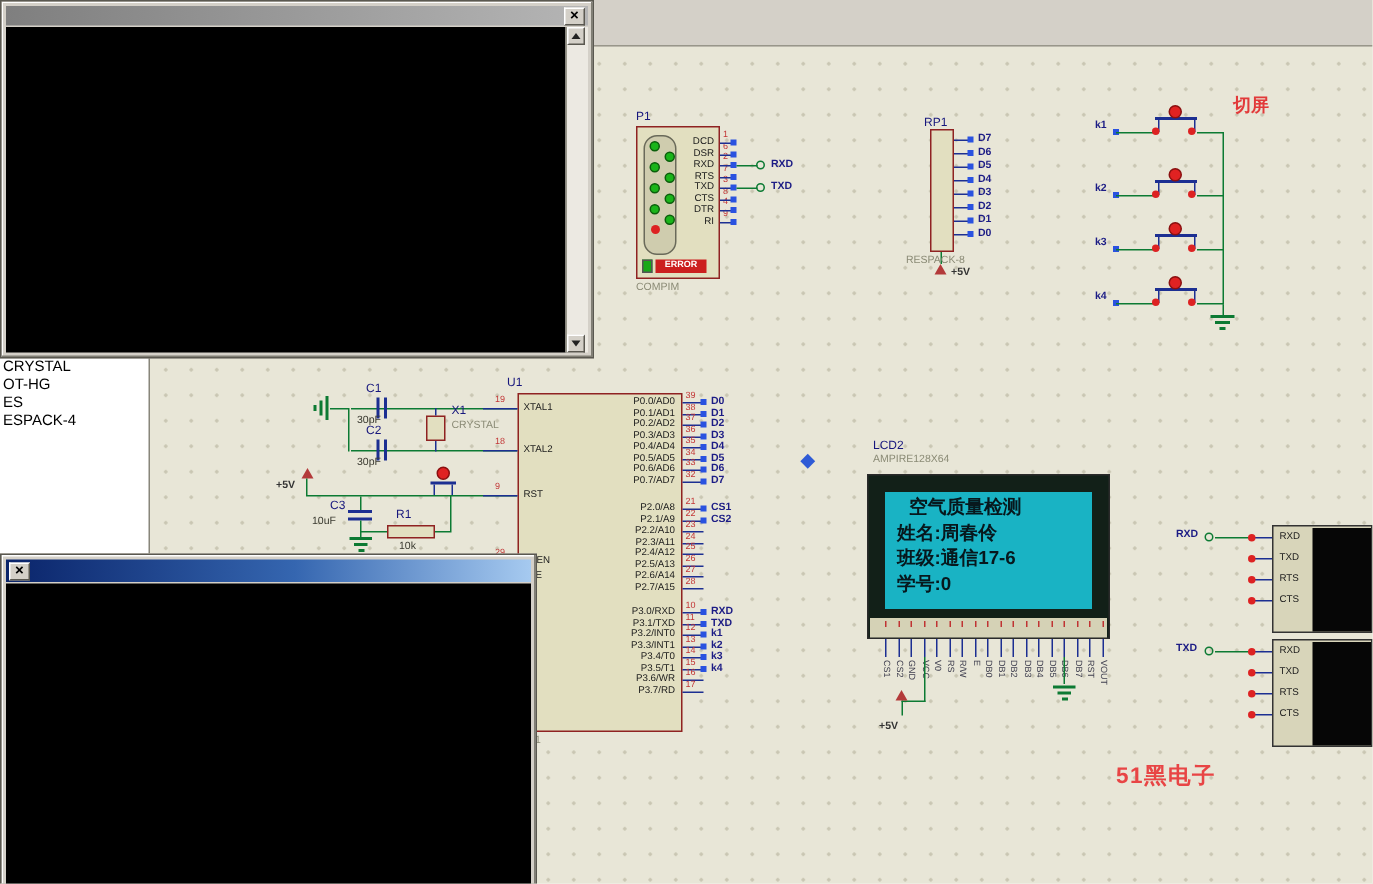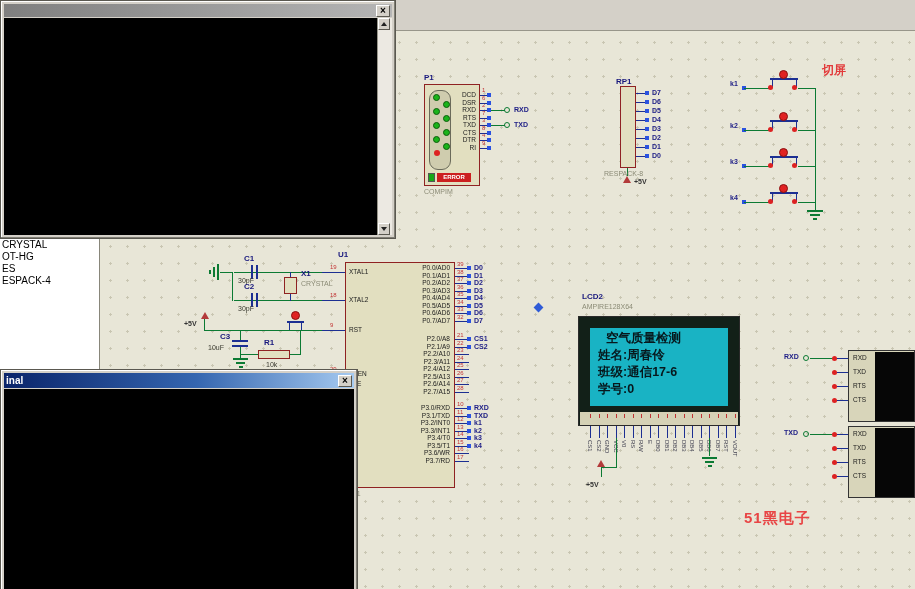--- a/index.html
+++ b/index.html
@@ -18,21 +18,21 @@
   .rd{width:5px;height:5px;border-radius:50%;background:#dd2222}
   .gd{width:7px;height:7px;border-radius:50%;background:#1ab41a;border:1px solid #0b5e0b;box-sizing:border-box}
   .cap{border-radius:50%;background:#e02222;border:1px solid #8a1010;box-sizing:border-box}
   .tri{width:0;height:0;border-left:4px solid transparent;border-right:4px solid transparent;border-bottom:7px solid #b33a3a}
   .term{width:6px;height:6px;border:1px solid #0c7a33;border-radius:50%;box-sizing:border-box}
   .dmd{width:7px;height:7px;background:#2f5bd6;transform:rotate(45deg)}
   .body{background:#e2dfc0;border:1px solid #8f2222;box-sizing:border-box}
   .num{color:#c23535;font-size:6px}
   .net{color:#1c1c85;font-size:7px;font-weight:bold}
   .pn{color:#1b1b1b;font-size:6.5px}
-  .ref{color:#17177d;font-size:8px;font-weight:bold}
+  .ref{color:#17177d;font-size:8px;font-weight:normal}
   .mdl{color:#8b8b76;font-size:7px}
   .val{color:#3a3a30;font-size:7px}
   .pwr{color:#333;font-size:7px;font-weight:bold}
   .redlbl{color:#e23a3a;font-size:12px;font-weight:bold}
   .brand{color:#e84545;font-size:15px;font-weight:bold;letter-spacing:1px}
   .lcdpin{writing-mode:vertical-lr;font-size:6px;color:#404050}
   .lcdline{color:#07181d;font-size:12.5px;font-weight:bold}
   .win{position:absolute;z-index:10;background:#d4d0c8;border:1px solid #5a5850;box-shadow:inset -1px -1px 0 #807e74,inset 1px 1px 0 #ffffff}
   .tb{position:absolute;left:3px;top:3px;right:3px;height:13px;display:flex;align-items:center;padding:0 2px;gap:2px;box-sizing:border-box}
   .tb-inactive{background:linear-gradient(90deg,#7f7f7f,#b5b5b5)}
@@ -501,18 +501,17 @@
           <i></i>
         </span>
       <span class="sarr down" style="bottom:0">
           <i></i>
         </span>
     </div>
   </div>
 
   <div class="win" style="left:0;top:369px;width:356px;height:220px">
     <div class="tb tb-active">
-      <span class="tb-title">inal</span>
       <span class="xbtn">×</span>
     </div>
     <div class="client" style="left:3px;top:19px;right:3px;bottom:0"></div>
   </div>
 </div>
 
 </body></html>

